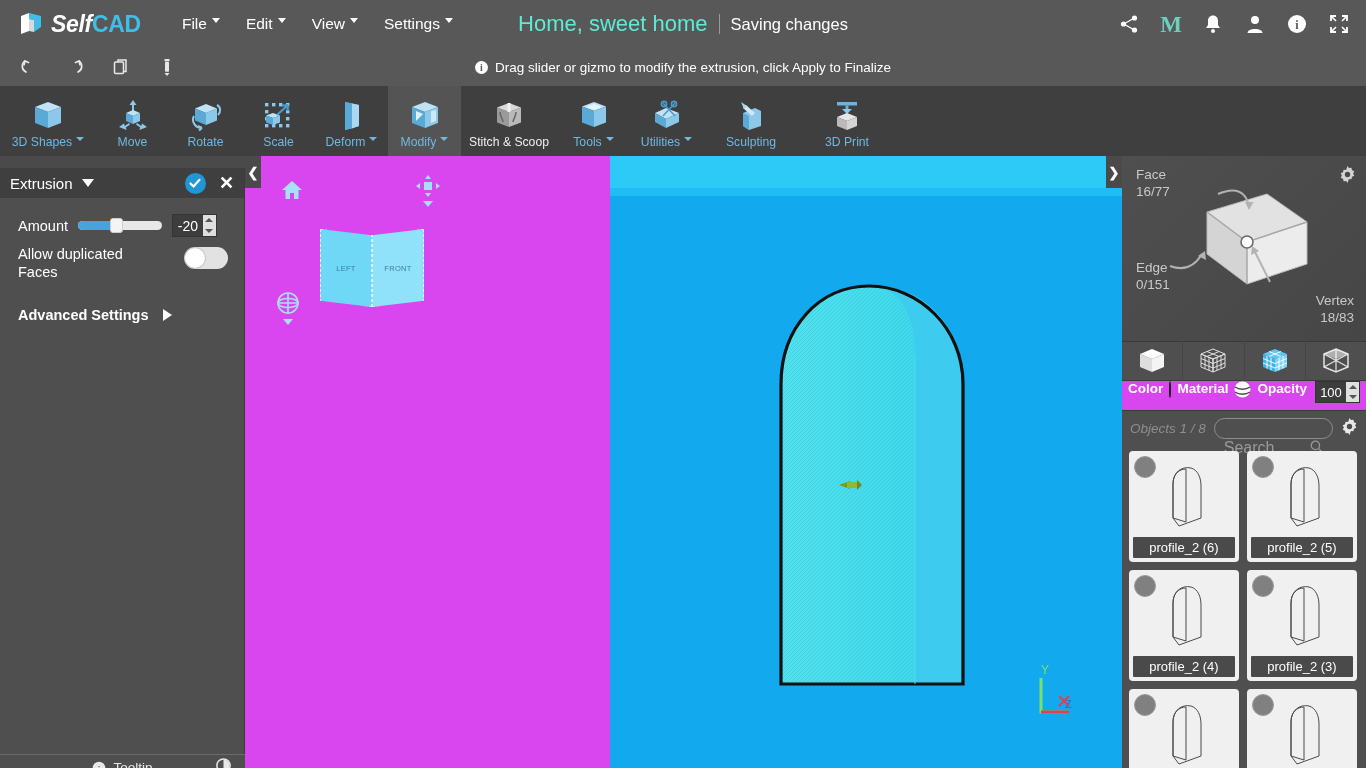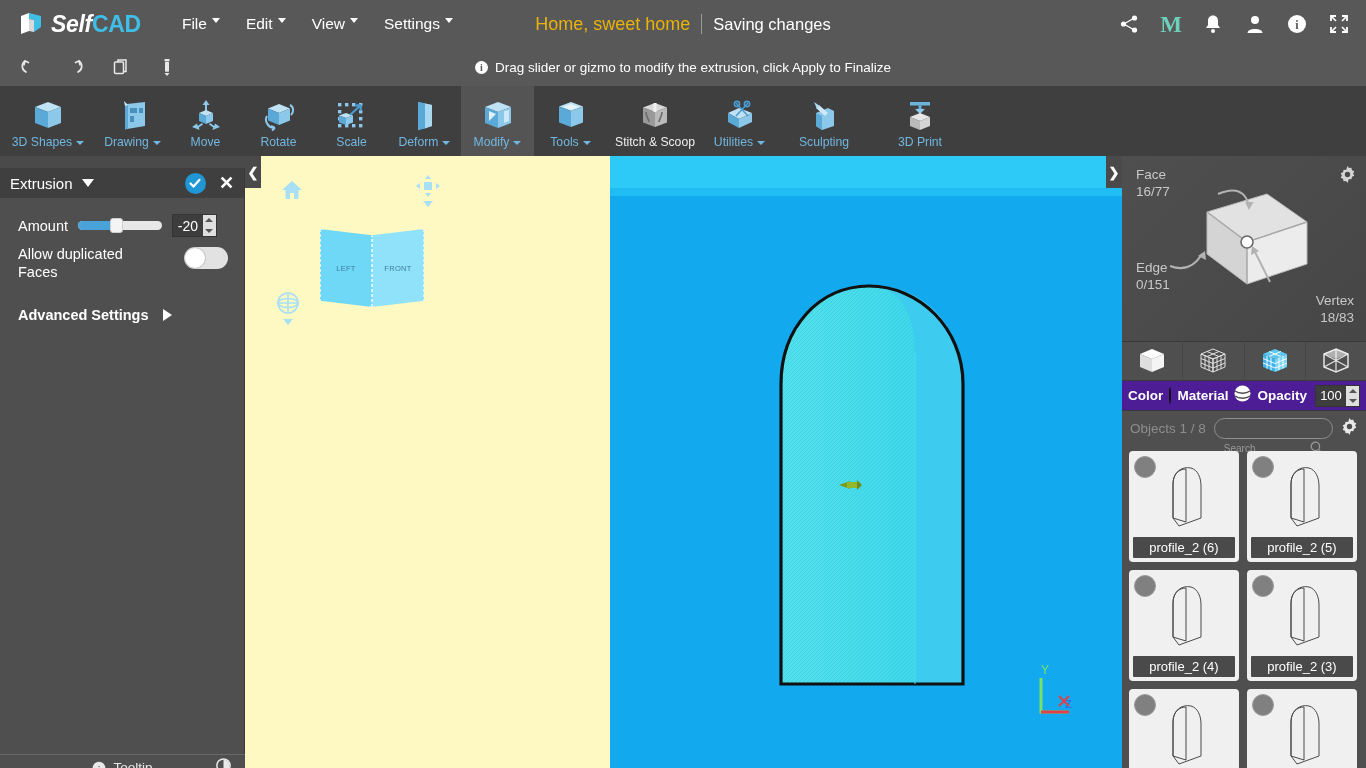--- a/index.html
+++ b/index.html
@@ -31,21 +31,21 @@
     width: 0; height: 0; border-left: 4.5px solid transparent;
     border-right: 4.5px solid transparent; border-top: 5px solid #ffffff;
     display: inline-block; margin-top: 3px;
   }
   .title-center {
     position: absolute; left: 0; right: 0; top: 0; height: 48px;
     display: flex; align-items: center; justify-content: center;
     pointer-events: none;
   }
   .title-center > * { pointer-events: auto; }
-  .doc-title { color: #eab308; font-size: 18px; }
+  .doc-title { color: #5eead4; font-size: 22px; }
   .title-sep { width: 1px; height: 20px; background: #9a9a9a; margin: 0 11px; }
   .save-status { color: #ffffff; font-size: 16.5px; }
   .top-icons {
     position: absolute; right: 16px; top: 0; height: 48px;
     display: flex; align-items: center; gap: 20px;
   }
   .ticon { width: 22px; height: 22px; display: flex; align-items: center; justify-content: center; cursor: pointer; }
   .ticon svg { display: block; }
   .m-badge { color: #6ecfbb; font-size: 23px; font-weight: bold; line-height: 1; font-family: "Liberation Serif", serif; }
 
@@ -74,40 +74,40 @@
   }
   .rb-item {
     width: 73px; display: flex; flex-direction: column; align-items: center;
     justify-content: center; gap: 2px; cursor: pointer; position: relative;
     padding-top: 4px;
   }
   .rb-item.wide { width: 96px; }
   .rb-item.active { background: #545454; }
   .rb-ico { height: 36px; display: flex; align-items: flex-end; justify-content: center; }
   .rb-label {
-    color: #72b7e0; font-size: 12.2px; display: flex; align-items: center; gap: 4px;
+    color: #72b7e0; font-size: 12.2px; display: flex; align-items: flex-start; gap: 4px;
     white-space: nowrap;
   }
   .rb-label.plain { color: #efefef; }
   .caret-sm {
     width: 0; height: 0; border-left: 4px solid transparent;
     border-right: 4px solid transparent; border-top: 4.5px solid #72b7e0;
     display: inline-block; margin-top: 2px;
   }
   .findtool {
     position: absolute; right: 22px; top: 103px; width: 120px; height: 30px;
     border-radius: 15px; background: #ffffff; color: #8a8a8a;
     font-size: 14px; display: flex; align-items: center; justify-content: center;
     cursor: text;
   }
 
   
   .viewport {
     position: absolute; left: 245px; top: 156px; width: 877px; height: 612px;
-    background: #fef9c3; overflow: hidden;
+    background: #d946ef; overflow: hidden;
   }
   .bg-plane {
     position: absolute; left: 365px; top: 0px; width: 512px; height: 612px;
     background: #13a9ef;
   }
   .bg-plane-top {
     position: absolute; left: 365px; top: 0px; width: 512px; height: 32px;
     background: #2dc9f7;
   }
   .bg-plane-top2 {
@@ -253,21 +253,21 @@
     height: 40px; background: #4f4f4f; display: flex; align-items: center;
     border-top: 1px solid #3a3a3a; border-bottom: 1px solid #3a3a3a;
   }
   .mode-btn {
     flex: 1; height: 40px; display: flex; align-items: center; justify-content: center;
     cursor: pointer; border-right: 1px solid #454545;
   }
   .mode-btn:last-child { border-right: none; }
 
   .cm-row {
-    height: 30px; background: #4c1d95; display: flex; align-items: center;
+    height: 30px; background: #d946ef; display: flex; align-items: flex-start;
     padding: 0 6px; gap: 6px; border-bottom: 1px solid #3a3a3a;
   }
   .cm-lbl { color: #ffffff; font-size: 13.5px; font-weight: bold; }
   .color-swatch {
     width: 17px; height: 17px; border-radius: 50%; background: #111111; cursor: pointer;
   }
   .mat-ic { cursor: pointer; }
   .op-box {
     display: flex; align-items: stretch; background: #3d3d3d; height: 22px;
     border: 1px solid #343434; margin-left: 2px;
@@ -275,26 +275,26 @@
   .op-box input {
     width: 30px; background: transparent; border: none; outline: none;
     color: #ffffff; font-size: 13px; text-align: center;
     font-family: "Liberation Sans", sans-serif;
   }
 
   .obj-hdr {
     height: 34px; background: #4f4f4f; display: flex; align-items: center;
     padding: 0 8px; gap: 8px;
   }
-  .obj-count { color: #8e8e8e; font-size: 13.5px; }
+  .obj-count { color: #8e8e8e; font-size: 13.5px; font-style: italic; }
   .search-pill {
     flex: 1; height: 21px; border-radius: 11px; border: 1px solid #8e8e8e;
     display: flex; align-items: center; padding: 0 9px; cursor: text;
   }
-  .search-pill span { color: #9a9a9a; font-size: 10px; margin-top: 40px; }
+  .search-pill span { color: #9a9a9a; font-size: 16px; margin-top: 40px; }
   .search-mag { margin-left: auto; }
 
   .obj-grid {
     padding: 6px 7px; display: flex; flex-wrap: wrap; gap: 8px 8px;
     height: 340px; overflow: hidden; background: #4f4f4f;
   }
   .obj-card {
     width: 110px; height: 111px; background: #f0f0f0; border-radius: 4px;
     position: relative; cursor: pointer; overflow: hidden;
   }
@@ -438,34 +438,20 @@
           <path d="M5 8 L18 13 L18 29 L5 24 Z" fill="#5aa9d6"></path>
           <path d="M31 8 L18 13 L18 29 L31 24 Z" fill="#8cc8ea"></path>
         </svg>
       </div>
       <div class="rb-label">
         <span>3D Shapes</span>
         <i class="caret-sm"></i>
       </div>
     </div>
 
-    <div class="rb-item">
-      <div class="rb-ico">
-        <svg width="36" height="34" viewBox="0 0 36 34">
-          <path d="M12 5 L30 3 L30 27 L12 30 Z" fill="#8cc8ea"></path>
-          <path d="M15 9 h7 v5 h-7 Z M24 9 h4 v5 h-4 Z M15 17 h4 v6 h-4 Z" fill="#4a90bd"></path>
-          <path d="M10 4 L13 6 L13 29 L10 31 Z" fill="#5aa9d6"></path>
-          <path d="M9 2 L13 6 L10 7 Z" fill="#cfe8f7"></path>
-        </svg>
-      </div>
-      <div class="rb-label">
-        <span>Drawing</span>
-        <i class="caret-sm"></i>
-      </div>
-    </div>
 
     <div class="rb-item">
       <div class="rb-ico">
         <svg width="36" height="34" viewBox="0 0 36 34" fill="#8cc8ea">
           <path d="M18 1 L21.5 6 H19 V12 H17 V6 H14.5 Z"></path>
           <path d="M4 28 L9 24.5 L9.8 27 L14 24 L15 25.6 L10.8 28.6 L11.6 31 Z"></path>
           <path d="M32 28 L27 24.5 L26.2 27 L22 24 L21 25.6 L25.2 28.6 L24.4 31 Z"></path>
           <path d="M18 11 L25 14 L18 17 L11 14 Z" fill="#bfe2f5"></path>
           <path d="M11 14 L18 17 L18 25 L11 22 Z" fill="#5aa9d6"></path>
           <path d="M25 14 L18 17 L18 25 L25 22 Z" fill="#8cc8ea"></path>
@@ -543,48 +529,48 @@
           <path d="M9 12 L16 15 L9 22 Z" fill="#dff1fb"></path>
           <path d="M24 12 L24 24 L29 22 L29 11 Z" fill="#cfe8f7"></path>
         </svg>
       </div>
       <div class="rb-label">
         <span>Modify</span>
         <i class="caret-sm"></i>
       </div>
     </div>
 
-    <div class="rb-item">
-      <div class="rb-ico">
-        <svg width="36" height="34" viewBox="0 0 36 34">
-          <path d="M18 3 L30 7.5 L18 12 L6 7.5 Z" fill="#bfe2f5"></path>
-          <path d="M6 7.5 L18 12 L18 28 L6 23.5 Z" fill="#5aa9d6"></path>
-          <path d="M30 7.5 L18 12 L18 28 L30 23.5 Z" fill="#8cc8ea"></path>
-          <path d="M18 5 L26 8 L18 11 L10 8 Z" fill="#e6f4fc"></path>
-        </svg>
-      </div>
-      <div class="rb-label">
-        <span>Tools</span>
-        <i class="caret-sm"></i>
-      </div>
-    </div>
-
     <div class="rb-item wide">
       <div class="rb-ico">
         <svg width="36" height="34" viewBox="0 0 36 34">
           <path d="M18 4 L30 8.5 L18 13 L6 8.5 Z" fill="#d8d8d8"></path>
           <path d="M6 8.5 L18 13 L18 28 L6 23.5 Z" fill="#9a9a9a"></path>
           <path d="M30 8.5 L18 13 L18 28 L30 23.5 Z" fill="#bababa"></path>
           <path d="M9 13 C9 18 12 20 12 23" stroke="#6a6a6a" stroke-width="1.6" fill="none"></path>
           <path d="M25 13 C25 18 22 20 22 23" stroke="#6a6a6a" stroke-width="1.6" fill="none"></path>
           <rect x="16.5" y="4" width="3" height="9" fill="#efefef"></rect>
         </svg>
       </div>
       <div class="rb-label plain">
         <span>Stitch &amp; Scoop</span>
+      </div>
+    </div>
+
+    <div class="rb-item">
+      <div class="rb-ico">
+        <svg width="36" height="34" viewBox="0 0 36 34">
+          <path d="M18 3 L30 7.5 L18 12 L6 7.5 Z" fill="#bfe2f5"></path>
+          <path d="M6 7.5 L18 12 L18 28 L6 23.5 Z" fill="#5aa9d6"></path>
+          <path d="M30 7.5 L18 12 L18 28 L30 23.5 Z" fill="#8cc8ea"></path>
+          <path d="M18 5 L26 8 L18 11 L10 8 Z" fill="#e6f4fc"></path>
+        </svg>
+      </div>
+      <div class="rb-label">
+        <span>Tools</span>
+        <i class="caret-sm"></i>
       </div>
     </div>
 
     <div class="rb-item">
       <div class="rb-ico">
         <svg width="36" height="34" viewBox="0 0 36 34">
           <path d="M6 14 L17 9 L30 14 L17 20 Z" fill="#bfe2f5"></path>
           <path d="M6 14 L17 20 L17 29 L6 23 Z" fill="#5aa9d6"></path>
           <path d="M30 14 L17 20 L17 29 L30 23 Z" fill="#8cc8ea"></path>
           <path d="M14 4 L26 17 M26 4 L14 17" stroke="#4a9bd0" stroke-width="1.6" fill="none"></path>

